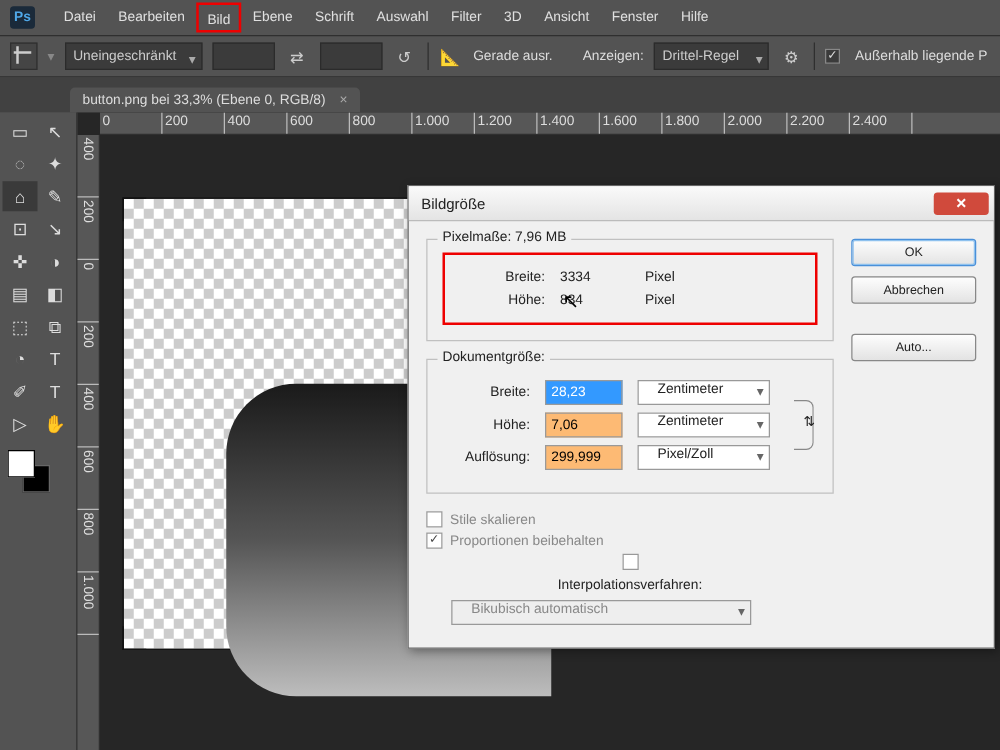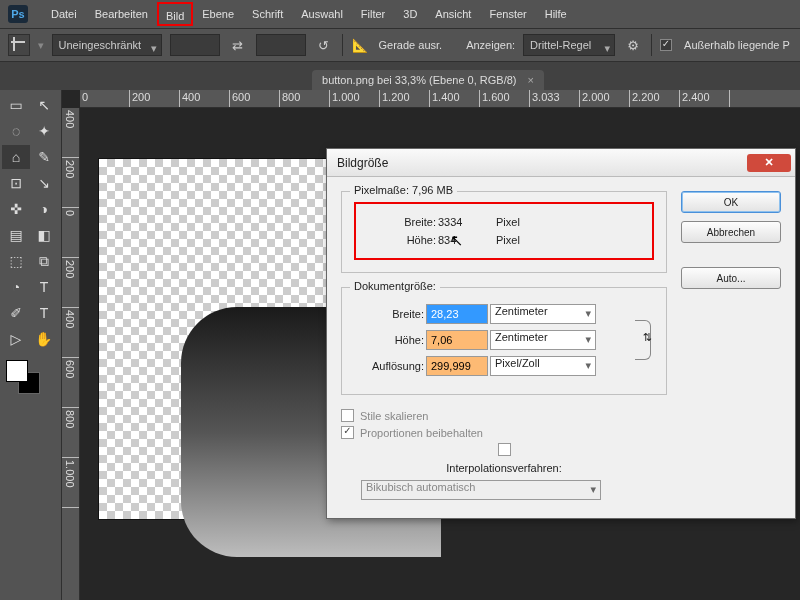--- a/index.html
+++ b/index.html
@@ -11,21 +11,21 @@
 .optbar{height:34px;background:#535353;border-top:1px solid #2f2f2f;border-bottom:1px solid #2f2f2f;display:flex;align-items:center;padding:0 8px;gap:8px;}
 .crop-ico{width:22px;height:22px;border:1px solid #2f2f2f;background:#454545;position:relative;}
 .crop-ico::before{content:"";position:absolute;left:4px;top:2px;width:2px;height:14px;background:#ccc;}
 .crop-ico::after{content:"";position:absolute;left:2px;top:6px;width:14px;height:2px;background:#ccc;}
 .dd{background:#3b3b3b;border:1px solid #2b2b2b;height:22px;padding:0 18px 0 6px;line-height:20px;position:relative;color:#ccc;}
 .dd::after{content:"▾";position:absolute;right:4px;top:3px;color:#aaa;}
 .txtin{background:#3b3b3b;border:1px solid #2b2b2b;height:22px;width:50px;}
 .ico-btn{width:20px;height:20px;display:flex;align-items:center;justify-content:center;color:#ccc;font-size:13px;}
 .chk{width:12px;height:12px;border:1px solid #888;background:#3b3b3b;display:inline-block;vertical-align:middle;margin-right:4px;}
 .chk.on::after{content:"✓";color:#ddd;font-size:10px;display:block;margin-top:-2px;text-align:center;}
-.tabbar{height:28px;background:#414141;display:flex;align-items:end;padding-left:56px;justify-content:center;}
+.tabbar{height:28px;background:#414141;display:flex;align-items:end;padding-left:56px;}
 .tab{background:#535353;padding:4px 10px;border-radius:4px 4px 0 0;color:#ddd;position:relative;}
 .tab .x{margin-left:8px;color:#aaa;}
 .workspace{position:absolute;top:90px;left:62px;right:0;bottom:0;background:#262626;}
 .hruler{position:absolute;top:0;left:18px;right:0;height:18px;background:#575757;border-bottom:1px solid #2f2f2f;display:flex;overflow:hidden;color:#ddd;font-size:9px;}
 .hruler .tick{width:50px;border-right:1px solid #bbb;position:relative;height:18px;}
 .hruler .tick span{position:absolute;left:2px;top:1px;}
 .vruler{position:absolute;top:18px;left:0;width:18px;bottom:0;background:#575757;border-right:1px solid #2f2f2f;color:#ddd;font-size:9px;}
 .vruler .tick{height:50px;border-bottom:1px solid #bbb;position:relative;}
 .vruler .tick span{position:absolute;top:2px;left:2px;writing-mode:vertical-rl;}
 .canvas{position:absolute;top:68px;left:36px;width:282px;height:362px;border:1px solid #111;background:repeating-conic-gradient(#ccc 0 25%,#fff 0 50%) 0 0/16px 16px;}
@@ -45,27 +45,27 @@
 .dlg-title{flex:1;font-size:12px;}
 .close-btn{width:44px;height:18px;background:#d04a3c;border-radius:3px;color:#fff;display:flex;align-items:center;justify-content:center;font-weight:bold;cursor:pointer;}
 .dlg-body{padding:14px 14px 18px 14px;display:flex;gap:14px;}
 .left{flex:1;}
 .right{width:100px;display:flex;flex-direction:column;gap:8px;}
 .winbtn{height:22px;background:linear-gradient(#fdfdfd,#e3e3e3);border:1px solid #888;border-radius:3px;cursor:pointer;display:flex;align-items:center;justify-content:center;font-size:10px;}
 .winbtn.def{border:1px solid #4a90d9;box-shadow:0 0 0 1px #8ec1ee inset;}
 .fieldset{border:1px solid #c0c0c0;padding:10px 12px 12px 12px;margin-bottom:14px;position:relative;}
 .fieldset.redbox{border:2px solid #e00;}
 .legend{position:absolute;top:-8px;left:8px;background:#f0f0f0;padding:0 4px;font-size:11px;}
-.row{display:flex;align-items:center;margin:6px 0;gap:2px;}
+.row{display:flex;align-items:center;margin:6px 0;gap:12px;}
 .lbl{width:70px;text-align:right;}
 .val-static{width:56px;}
 .unit-static{width:50px;}
 .inp{width:62px;height:20px;border:1px solid #999;padding:0 4px;background:#fdba74;}
 .inp.sel{background:#3399ff;color:#fff;}
-.sel-dd{width:106px;height:20px;border:1px solid #999;background:#fff;padding:0 4px;position:relative;}
+.sel-dd{width:106px;height:20px;border:1px solid #999;background:#fff;padding:0 15px;position:relative;}
 .sel-dd::after{content:"▾";position:absolute;right:4px;top:2px;color:#666;}
 .sel-dd.disabled{background:#eee;color:#888;width:240px;}
 .linkcol{width:22px;display:flex;align-items:center;justify-content:center;}
 .link-ico{width:16px;height:40px;border:1px solid #888;border-left:none;border-radius:0 6px 6px 0;position:relative;}
 .link-ico::after{content:"⇅";position:absolute;right:-2px;top:10px;font-size:11px;}
 .chkrow{display:flex;align-items:center;gap:6px;margin:4px 0;color:#888;}
 .chkrow.enabled{color:#222;flex-direction:column;}
 .dlg-chk{width:13px;height:13px;border:1px solid #999;background:#fff;}
 .dlg-chk.on{background:#fff;}
 .dlg-chk.on::after{content:"✓";display:block;font-size:10px;margin-top:-2px;text-align:center;color:#444;}
@@ -166,21 +166,21 @@
       <div class="tick">
         <span>1.200</span>
       </div>
       <div class="tick">
         <span>1.400</span>
       </div>
       <div class="tick">
         <span>1.600</span>
       </div>
       <div class="tick">
-        <span>3.033</span>
+        <span>1.800</span>
       </div>
       <div class="tick">
         <span>2.000</span>
       </div>
       <div class="tick">
         <span>2.200</span>
       </div>
       <div class="tick">
         <span>2.400</span>
       </div>

